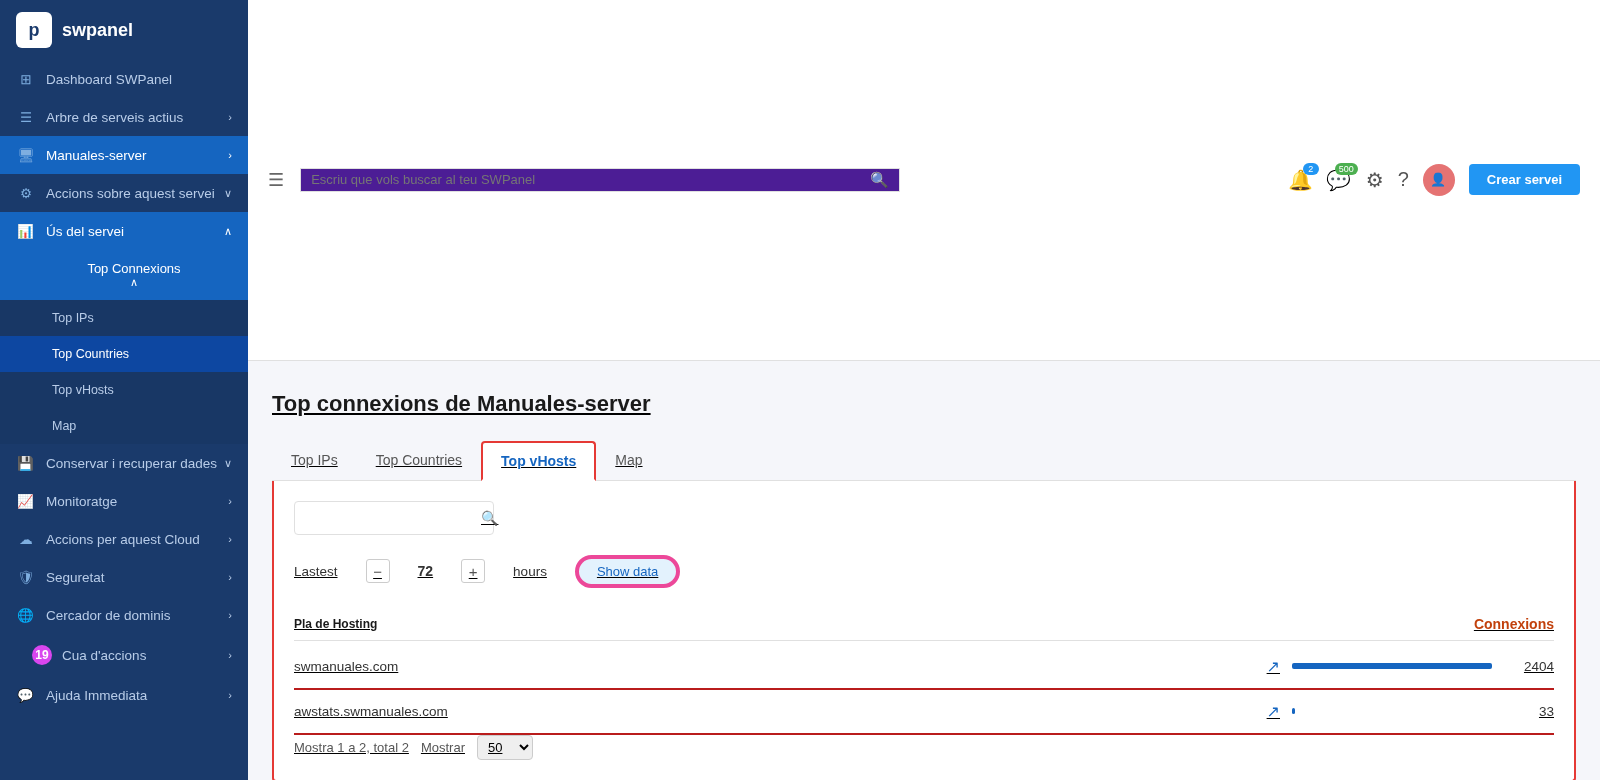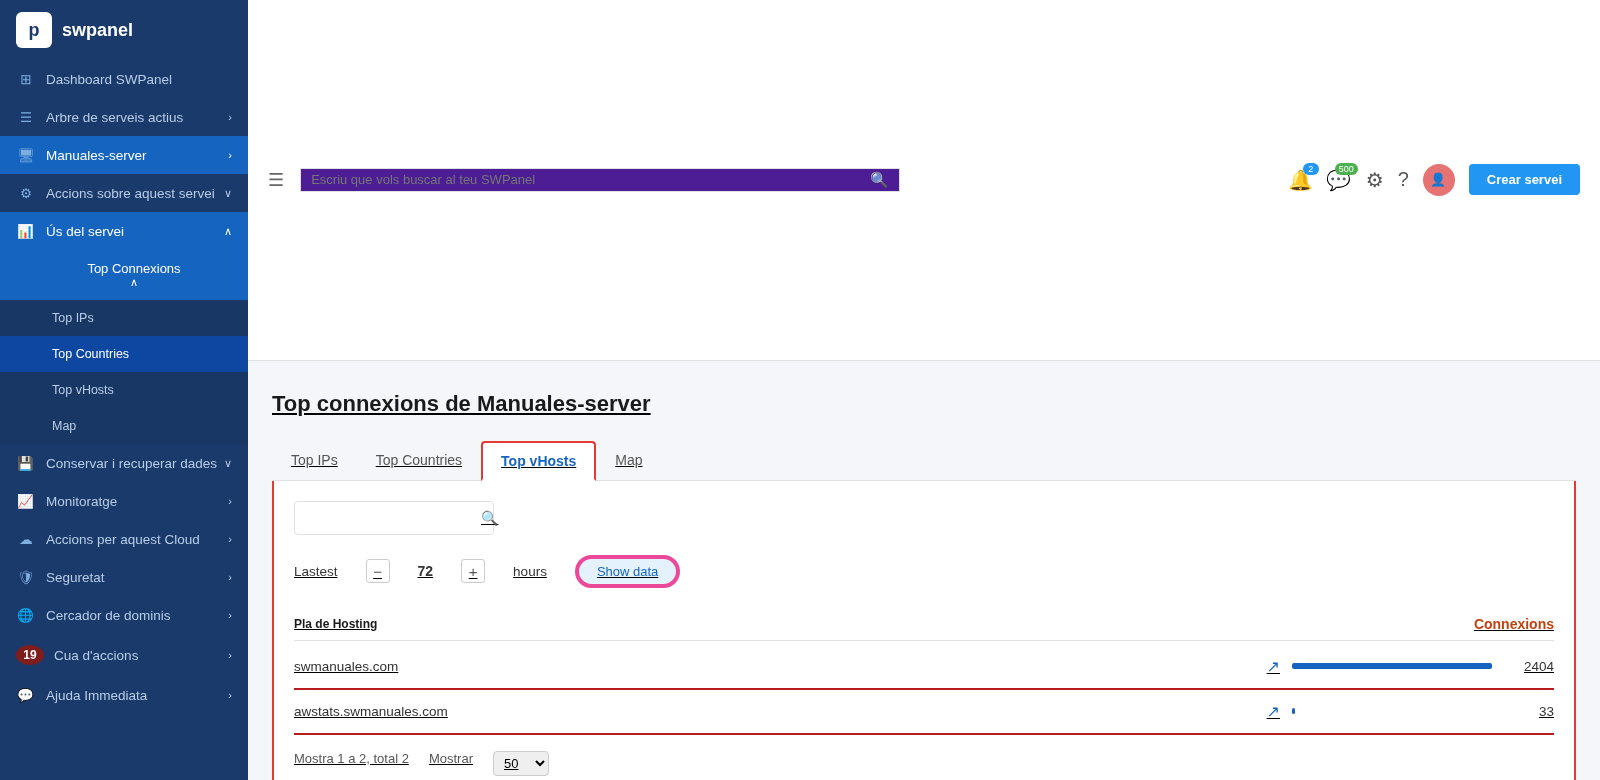--- a/index.html
+++ b/index.html
@@ -179,21 +179,21 @@
       display: flex; align-items: center;
       padding: 12px 0;
       border-bottom: 2px solid #b91c1c;
     }
     .table-row .row-name { flex: 1; font-size: 13.5px; color: #333; }
     .row-link-icon { color: #1565c0; font-size: 16px; margin-right: 12px; cursor: pointer; }
     .row-bar-wrap { width: 200px; display: flex; align-items: center; position: relative; height: 6px; margin-right: 12px; }
     .row-bar { height: 6px; background: #1565c0; border-radius: 2px; }
     .row-count { width: 50px; text-align: right; font-size: 13.5px; color: #333; font-weight: 500; }
 
-    .pagination-row { display: flex; gap: 20px; margin-top: 16px; font-size: 13px; color: #555; }
+    .pagination-row { display: flex; align-items: center; gap: 12px; font-size: 13px; color: #555; }
     .pagination-select {
       border: 1px solid #ccc; border-radius: 4px; padding: 3px 6px; font-size: 13px; cursor: pointer;
     }
   </style>
 </head>
 <body>
 
 <div class="sidebar">
   <div class="sidebar-logo">
     <div class="logo-box">p</div>
@@ -275,21 +275,21 @@
     <span class="chevron">›</span>
   </div>
 
   <div class="sidebar-item">
     <span class="item-icon">🌐</span>
     <span class="item-label">Cercador de dominis</span>
     <span class="chevron">›</span>
   </div>
 
   <div class="sidebar-item">
-    <span class="item-icon" style="color:#f44336;font-weight:700;font-size:12px;width:28px;height:20px;background:#7f1d1d;border-radius:50%;display:flex;align-items:center;justify-content:center;color:white;">19</span>
+    <span class="item-icon" style="color:#f44336;font-weight:700;font-size:12px;width:20px;height:20px;background:#d946ef;border-radius:50%;display:flex;align-items:center;justify-content:center;color:white;margin-left:16px;">19</span>
     <span class="item-label">Cua d'accions</span>
     <span class="chevron">›</span>
   </div>
 
   <div class="sidebar-item">
     <span class="item-icon">💬</span>
     <span class="item-label">Ajuda Immediata</span>
     <span class="chevron">›</span>
   </div>
 </div>

